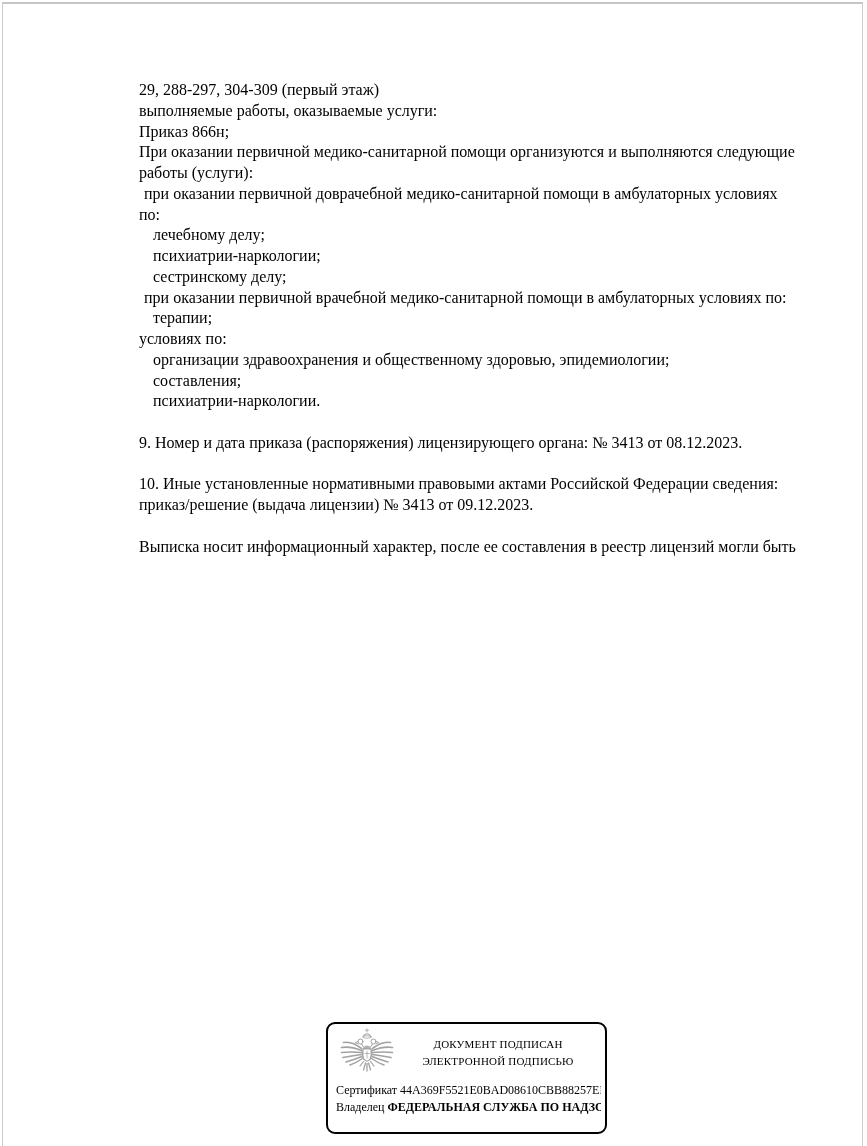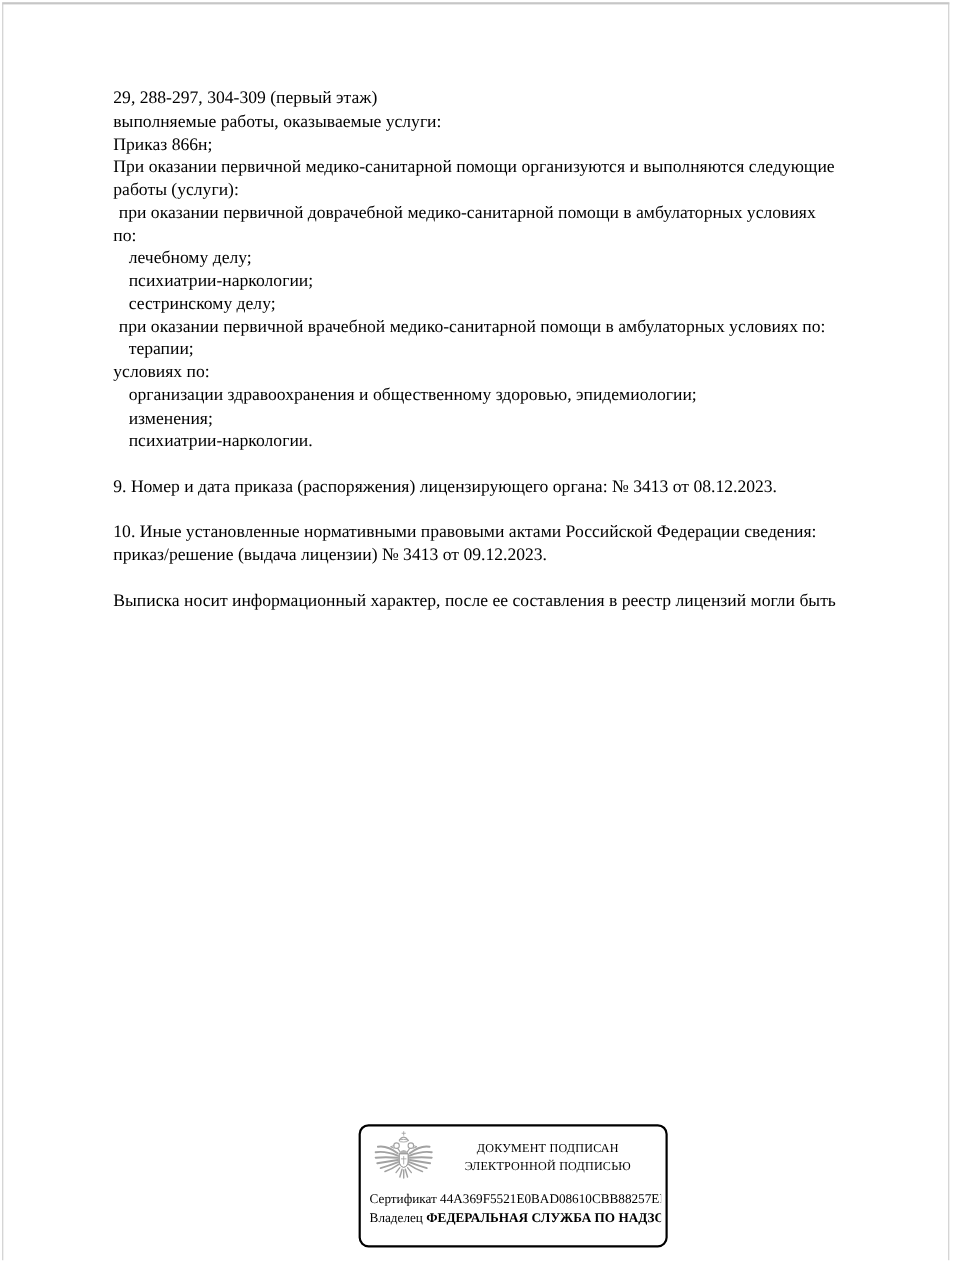--- a/index.html
+++ b/index.html
@@ -31,20 +31,21 @@
     position: absolute;
     left: 100px;
     top: 76px;
     width: 745px;
     font-size: 16px;
   }
   .line {
     height: 20.75px;
     line-height: 20.75px;
     white-space: pre;
+    margin-left: 36px;
   }
   .indent-0 { padding-left: 0; }
   .indent-1 { padding-left: 5px; }
   .indent-3 { padding-left: 14px; }
 
   .sig-box {
     position: absolute;
     left: 323px;
     top: 1018px;
     width: 281px;
@@ -99,21 +100,21 @@
       <div class="line indent-0">работы (услуги):</div>
       <div class="line indent-1">при оказании первичной доврачебной медико-санитарной помощи в амбулаторных условиях</div>
       <div class="line indent-0">по:</div>
       <div class="line indent-3">лечебному делу;</div>
       <div class="line indent-3">психиатрии-наркологии;</div>
       <div class="line indent-3">сестринскому делу;</div>
       <div class="line indent-1">при оказании первичной врачебной медико-санитарной помощи в амбулаторных условиях по:</div>
       <div class="line indent-3">терапии;</div>
       <div class="line indent-0">условиях по:</div>
       <div class="line indent-3">организации здравоохранения и общественному здоровью, эпидемиологии;</div>
-      <div class="line indent-3">изменения;</div>
+      <div class="line indent-3">составления;</div>
       <div class="line indent-3">психиатрии-наркологии.</div>
       <div class="line indent-0"></div>
       <div class="line indent-0">9. Номер и дата приказа (распоряжения) лицензирующего органа: № 3413 от 08.12.2023.</div>
       <div class="line indent-0"></div>
       <div class="line indent-0">10. Иные установленные нормативными правовыми актами Российской Федерации сведения:</div>
       <div class="line indent-0">приказ/решение (выдача лицензии) № 3413 от 09.12.2023.</div>
       <div class="line indent-0"></div>
       <div class="line indent-0">Выписка носит информационный характер, после ее составления в реестр лицензий могли быть</div>
     </div>
 

